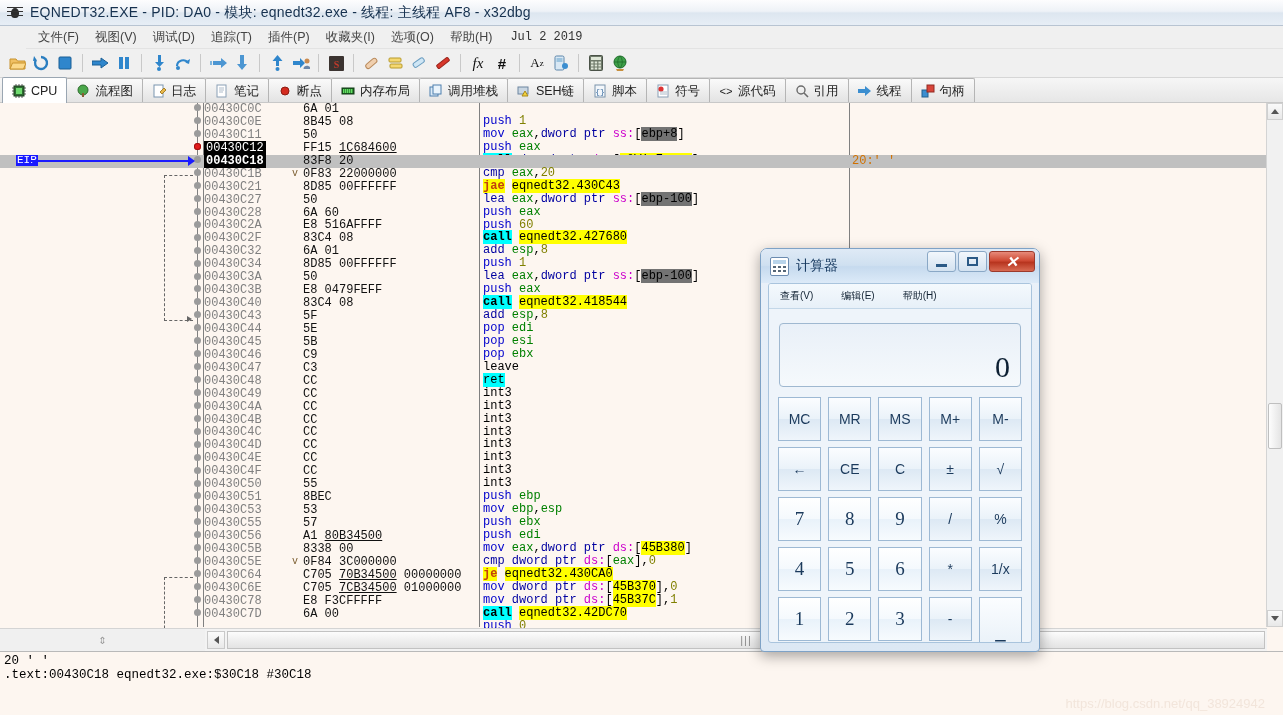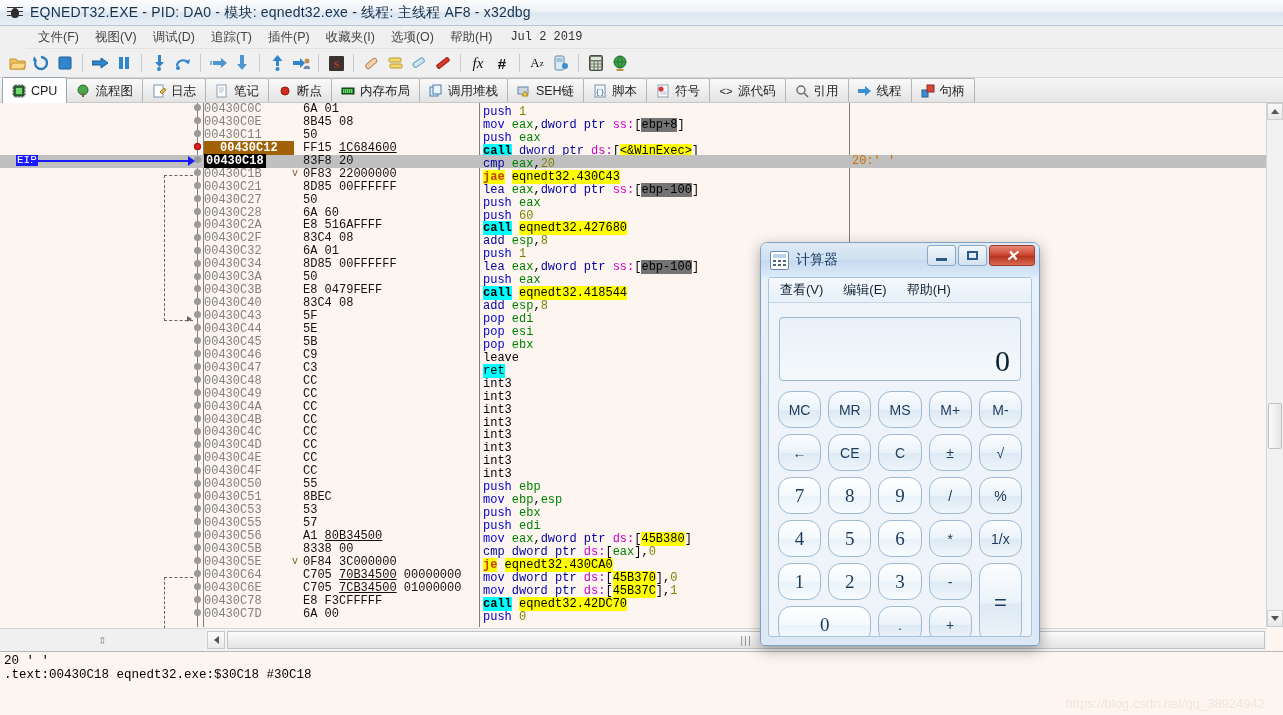--- a/index.html
+++ b/index.html
@@ -76,30 +76,30 @@
   }
   .disasm{position:absolute;left:0;top:0;right:16px;bottom:24px;background:#fdf6f0;
     font-family:"Liberation Mono","DejaVu Sans Mono",monospace;font-size:12px;}
 
   .row{height:12.95px;line-height:12.95px;position:relative;white-space:nowrap;}
   .row.sel{background:#c0c0c0;}
   .col-bp{position:absolute;left:190px;width:14px;top:0;text-align:center;}
   .col-addr{position:absolute;left:204px;width:83px;top:0;color:#808080;}
   .col-arrow{position:absolute;left:287px;width:16px;top:0;text-align:center;color:#7a5c2e;font-size:10px;}
   .col-bytes{position:absolute;left:303px;width:175px;top:0;color:#111;}
-  .col-inst{position:absolute;left:483px;top:3px;}
+  .col-inst{position:absolute;left:483px;top:12px;}
   .col-cmt{position:absolute;left:852px;top:0;}
 
   .vline{position:absolute;top:0;bottom:0;width:1px;background:#808080;}
 
   .bp-dot{display:inline-block;width:7px;height:7px;border-radius:50%;
     background:#9b9b9b;vertical-align:middle;margin-bottom:2px;}
   .bp-dot.red{background:#e31b1b;box-shadow:0 0 0 1px #9f0f0f inset;}
 
-  .addr-bp{background:#a16207;color:#fff;padding:0 16px;font-weight:bold;}
+  .addr-bp{background:#000000;color:#fff;padding:0 2px;font-weight:normal;}
   .addr-cur{background:#000;color:#fff;padding:0 2px;font-weight:bold;}
 
   .eip-tag{position:absolute;left:0;top:1px;background:#1a1aff;color:#fff;
     font-family:"Liberation Mono",monospace;font-size:11px;padding:0 1px;line-height:11px;}
   .eip-line{position:absolute;left:30px;top:6px;height:2px;background:#1a1aff;}
   .eip-head{position:absolute;top:2px;width:0;height:0;
     border-top:5px solid transparent;border-bottom:5px solid transparent;border-left:7px solid #1a1aff;}
 
   .jarrow{position:absolute;border:1px dashed #666;border-right:none;}
   .jhead{position:absolute;width:0;height:0;border-top:3px solid transparent;
@@ -150,21 +150,21 @@
     padding:2px 4px;box-sizing:border-box;overflow:hidden;
   }
   .statuspane div{line-height:14px;white-space:pre;}
   .watermark{
     position:absolute;right:18px;bottom:4px;color:#f2e5db;font-size:13px;
     font-family:"Liberation Sans",sans-serif;pointer-events:none;
   }
 
   
   .calc{
-    position:absolute;left:760px;top:242px;width:280px;height:404px;
+    position:absolute;left:760px;top:248px;width:280px;height:404px;
     border-radius:7px 7px 4px 4px;
     background:linear-gradient(180deg,#eaf1f9,#dce8f4);
     border:1px solid #7ea2c6;
     box-shadow:0 4px 14px rgba(0,0,0,.35);
     box-sizing:border-box;overflow:hidden;
   }
   .calc-tb{
     height:34px;display:flex;align-items:center;padding-left:9px;
     background:linear-gradient(180deg,#dfeaf6 0%,#cfe0f0 48%,#c6daee 52%,#dceaf8 100%);
     position:relative;
@@ -180,32 +180,32 @@
     background:linear-gradient(180deg,#f2f7fc,#d3e2f0);display:flex;align-items:center;justify-content:center;
     box-sizing:border-box;}
   .wbtn.close{width:46px;border-color:#9c3a2c;
     background:linear-gradient(180deg,#e78a7a 0%,#cf4a34 45%,#b8351f 55%,#d86a52 100%);}
   .wbtn .min{width:11px;height:3px;background:#2b5a86;margin-top:7px;}
   .wbtn .max{width:11px;height:9px;border:2px solid #2b5a86;box-sizing:border-box;}
   .wbtn .x{color:#fff;font-size:15px;font-weight:bold;line-height:1;font-family:"Liberation Sans",sans-serif;}
   .calc-body{margin:0 7px 7px 7px;background:#eef4fa;border:1px solid #a9c4dd;border-radius:3px;
     height:360px;box-sizing:border-box;overflow:hidden;}
   .calc-menu{height:24px;background:linear-gradient(180deg,#f4f9fd,#e7f0f8);
-    border-bottom:1px solid #c3d7e8;display:flex;align-items:center;padding-left:8px;gap:14px;
-    font-size:13px;color:#123;}
+    border-bottom:1px solid #c3d7e8;display:flex;align-items:center;padding-left:8px;gap:22px;
+    font-size:10px;color:#123;}
   .calc-menu span{cursor:default;padding:1px 3px;}
   .display{
     margin:14px 10px 10px 10px;height:62px;background:linear-gradient(180deg,#e9f0f8,#f5f9fc);
     border:1px solid #9fb8d0;border-radius:4px;position:relative;
   }
   .display .val{position:absolute;right:10px;bottom:2px;font-size:30px;color:#0d2033;
     font-family:"Liberation Serif",serif;}
   .pad{margin:0 9px;display:grid;grid-template-columns:repeat(5,1fr);gap:6px 7px;}
   .key{
-    height:37px;border:1px solid #9db9d4;border-radius:13px;
+    height:44px;border:1px solid #9db9d4;border-radius:0;
     background:linear-gradient(180deg,#fbfdff 0%,#eaf2f9 50%,#dde9f4 51%,#eff5fb 100%);
     display:flex;align-items:center;justify-content:center;
     font-size:14px;color:#1b3a5c;cursor:default;box-sizing:border-box;
   }
   .key.num{font-size:19px;font-family:"Liberation Serif",serif;
     background:linear-gradient(180deg,#ffffff 0%,#f4f9fd 50%,#e9f2fa 51%,#f7fbfe 100%);}
   .key.wide0{grid-column:span 2;}
   .key.eq{grid-row:span 2;height:auto;font-size:22px;}
 </style>
 </head>

